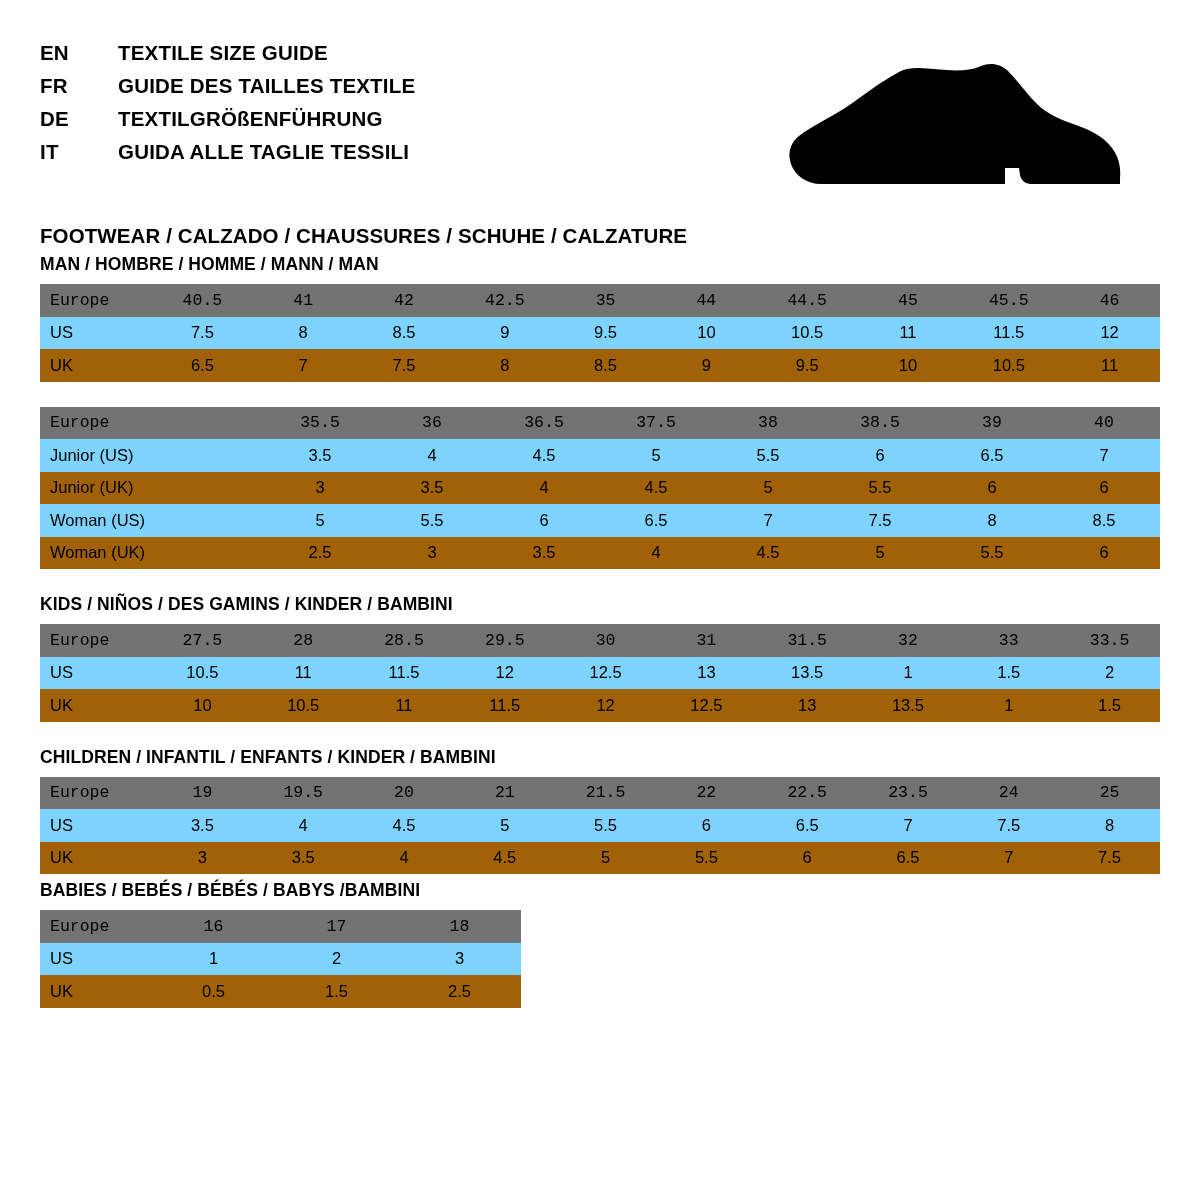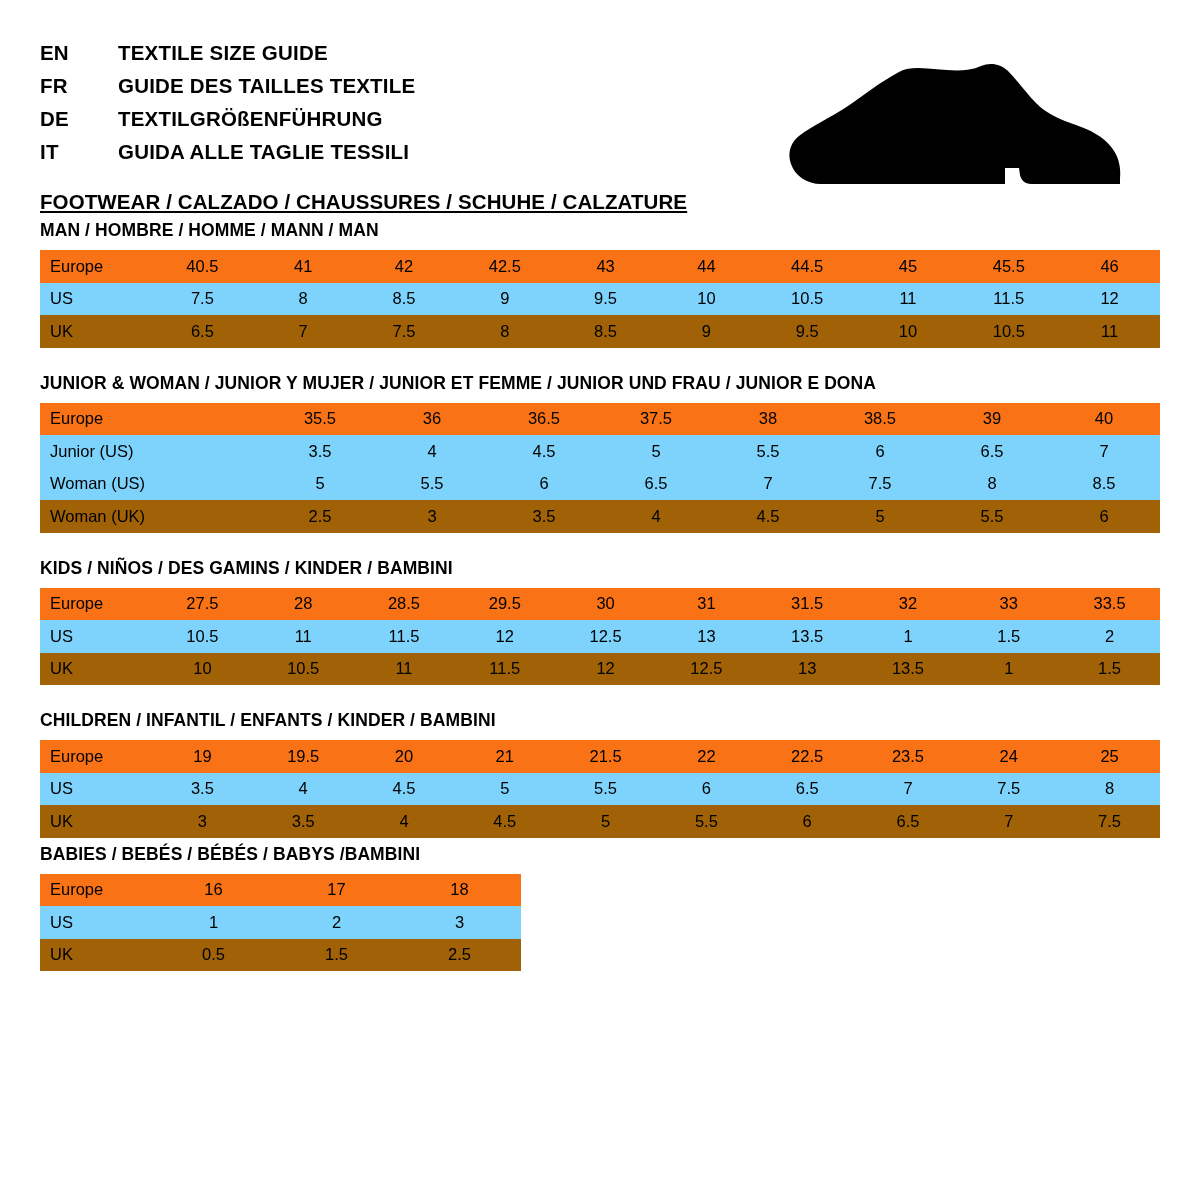--- a/index.html
+++ b/index.html
@@ -50,21 +50,21 @@
     padding-top: 28px;
     padding-right: 30px;
     display: flex;
     justify-content: center;
   }
 
   .section-heading {
     font-size: 20.5px;
     font-weight: bold;
     letter-spacing: 0.1px;
-    text-decoration: underline;
+    margin-top: 34px;
   }
 
   
   .group {
     margin-top: 6px;
   }
   .group-title {
     font-size: 17.5px;
     font-weight: bold;
     margin-bottom: 9px;
@@ -84,21 +84,22 @@
     text-align: center;
     font-weight: normal;
     vertical-align: middle;
   }
   td.label, th.label {
     text-align: left;
     padding-left: 10px;
     width: 112px;
   }
   tr.head td, tr.head th {
-    background: #f97316;
+    background: #737373;
+    font-family: Liberation Mono, monospace;
   }
   tr.odd td { background: #a16207; }
   tr.even td { background: #7dd3fc; }
 
   .group-man    { }
   .group-junior { margin-top: 25px; }
   .group-kids   { margin-top: 25px; }
   .group-child  { margin-top: 25px; }
   .group-baby   { }
 </style>
@@ -139,21 +140,21 @@
   <div class="group group-man">
     <div class="group-title">MAN / HOMBRE / HOMME / MANN / MAN</div>
     <table class="full">
       <tbody>
           <tr class="head">
         <td class="label">Europe</td>
         <td>40.5</td>
         <td>41</td>
         <td>42</td>
         <td>42.5</td>
-        <td>43</td>
+        <td>35</td>
         <td>44</td>
         <td>44.5</td>
         <td>45</td>
         <td>45.5</td>
         <td>46</td>
       </tr>
       <tr class="even">
         <td class="label">US</td>
         <td>7.5</td>
         <td>8</td>
@@ -177,21 +178,20 @@
         <td>9.5</td>
         <td>10</td>
         <td>10.5</td>
         <td>11</td>
       </tr>
     </tbody>
       </table>
   </div>
 
   <div class="group group-junior">
-    <div class="group-title">JUNIOR &amp; WOMAN / JUNIOR Y MUJER / JUNIOR ET FEMME / JUNIOR UND FRAU / JUNIOR E DONA</div>
     <table class="full">
       <tbody>
           <tr class="head">
         <td class="label">Europe</td>
         <td></td>
         <td>35.5</td>
         <td>36</td>
         <td>36.5</td>
         <td>37.5</td>
         <td>38</td>
@@ -203,20 +203,32 @@
         <td class="label">Junior (US)</td>
         <td></td>
         <td>3.5</td>
         <td>4</td>
         <td>4.5</td>
         <td>5</td>
         <td>5.5</td>
         <td>6</td>
         <td>6.5</td>
         <td>7</td>
+      </tr>
+      <tr class="odd">
+        <td class="label">Junior (UK)</td>
+        <td></td>
+        <td>3</td>
+        <td>3.5</td>
+        <td>4</td>
+        <td>4.5</td>
+        <td>5</td>
+        <td>5.5</td>
+        <td>6</td>
+        <td>6</td>
       </tr>
       <tr class="even">
         <td class="label">Woman (US)</td>
         <td></td>
         <td>5</td>
         <td>5.5</td>
         <td>6</td>
         <td>6.5</td>
         <td>7</td>
         <td>7.5</td>

